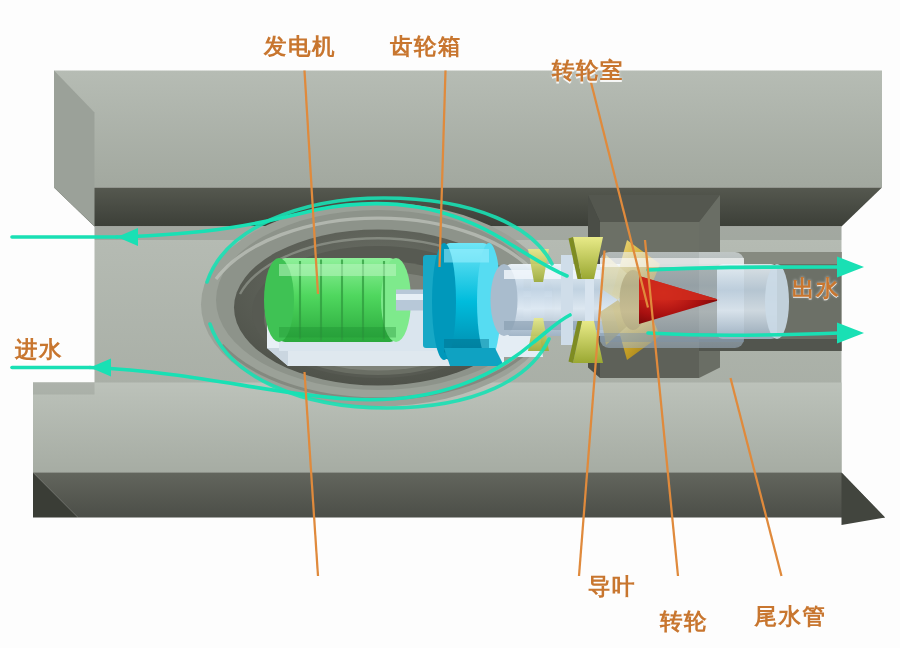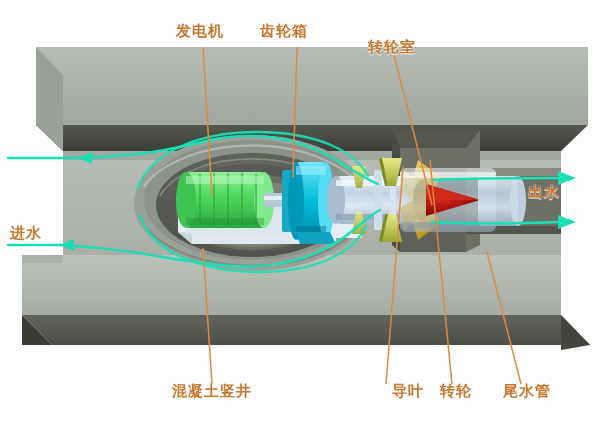--- a/index.html
+++ b/index.html
@@ -254,21 +254,20 @@
       <line x1="386" y1="384" x2="403" y2="167"></line>
       <line x1="452" y1="384" x2="430" y2="160"></line>
       <line x1="521" y1="384" x2="487" y2="252"></line>
     </g>
   </svg>
 
   <div class="lbl center" style="left:200px;top:22px;">发电机</div>
   <div class="lbl center" style="left:284px;top:22px;">齿轮箱</div>
   <div class="lbl center" style="left:392px;top:38px;">转轮室</div>
 
-  <div class="lbl center" style="left:212px;top:382px;">混凝土竖井</div>
   <div class="lbl center" style="left:408px;top:382px;">导叶</div>
-  <div class="lbl center" style="left:456px;top:382px;">转轮</div>
-  <div class="lbl center" style="left:527px;top:382px;">尾水管</div>
+  <div class="lbl center" style="left:456px;top:405px;">转轮</div>
+  <div class="lbl center" style="left:527px;top:402px;">尾水管</div>
 
   <div class="lbl" style="left:10px;top:183px;margin-top:41px;">进水</div>
   <div class="lbl" style="left:528px;top:183px;">出水</div>
 
 </div>
 
 </body></html>

